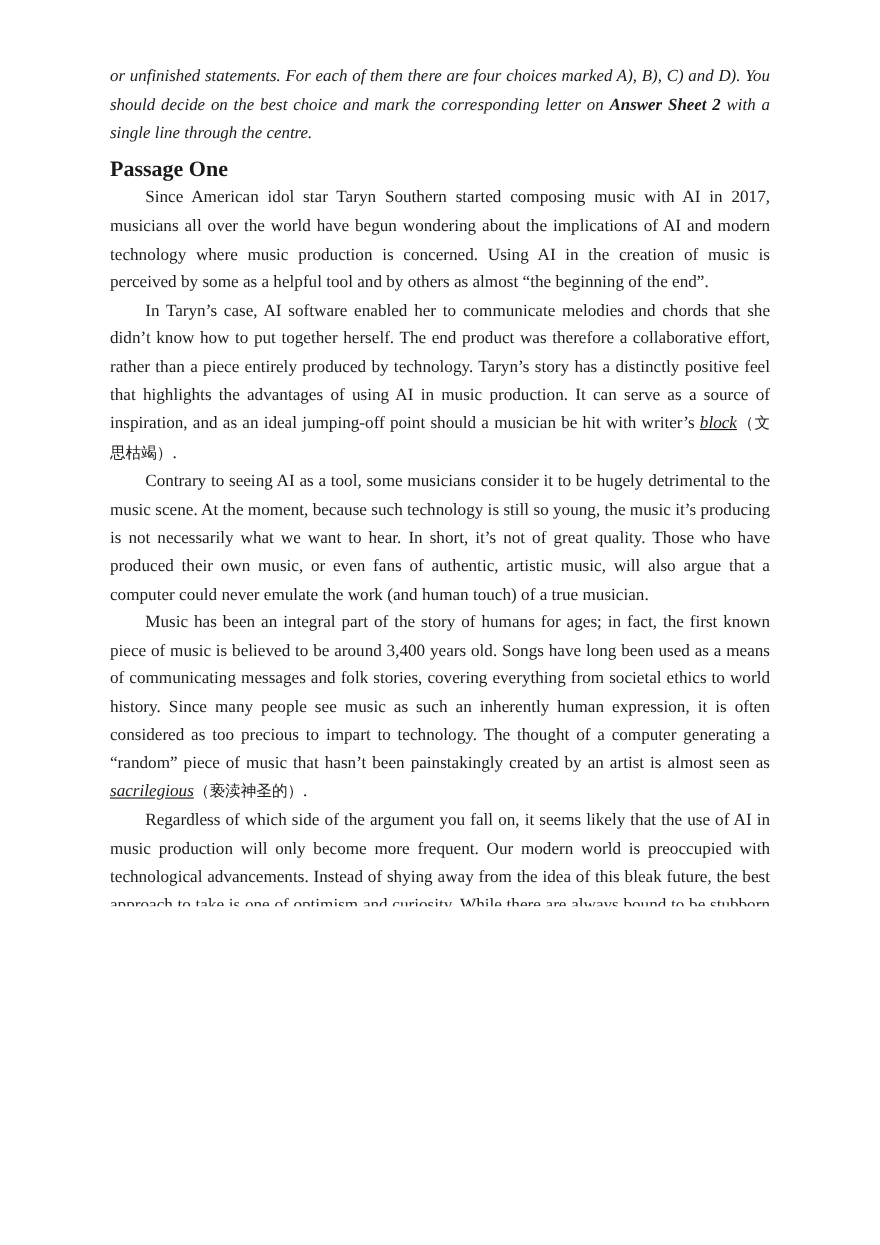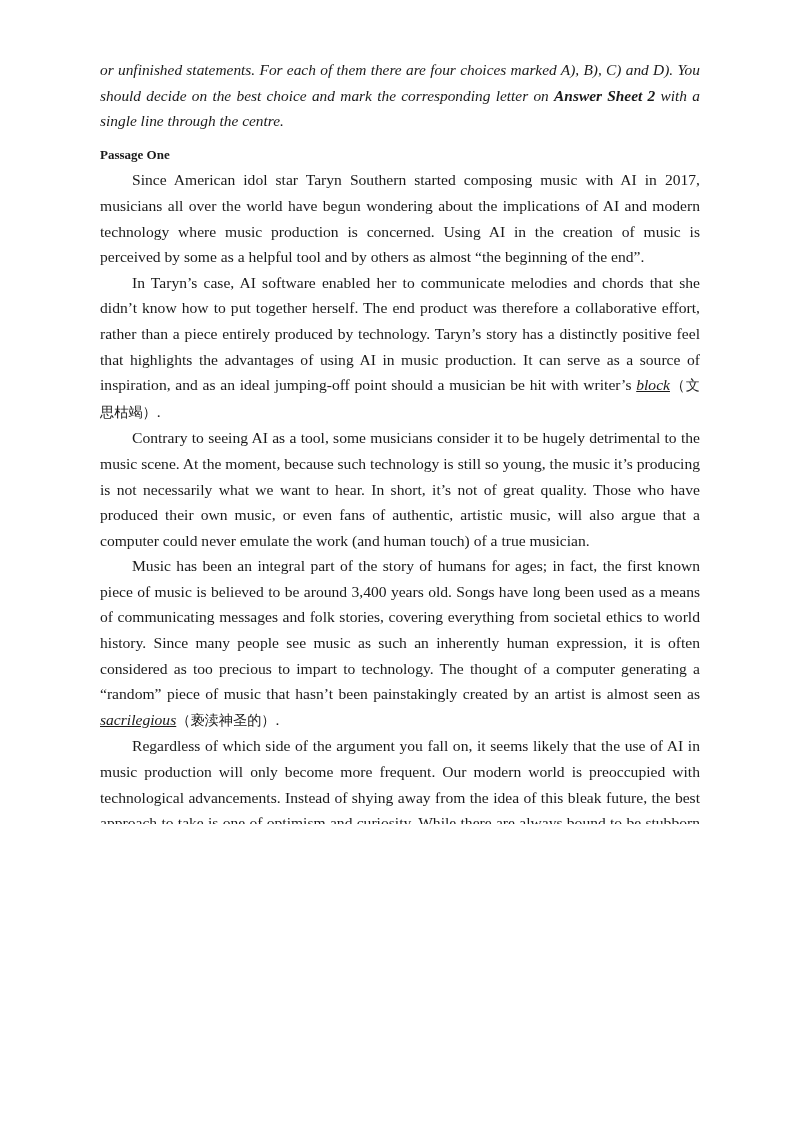--- a/index.html
+++ b/index.html
@@ -34,21 +34,21 @@
     text-justify: inter-word;
     margin: 0 0 8px 0;
   }
   .instructions b {
     font-weight: bold;
     font-style: italic;
   }
   
   .heading {
     font-weight: bold;
-    font-size: 13px;
+    font-size: 20px;
     line-height: 25.6px;
     margin: 0;
     text-align: left;
   }
   
   .para {
     font-size: 15.6px;
     line-height: 25.6px;
     text-align: justify;
     text-justify: inter-word;

